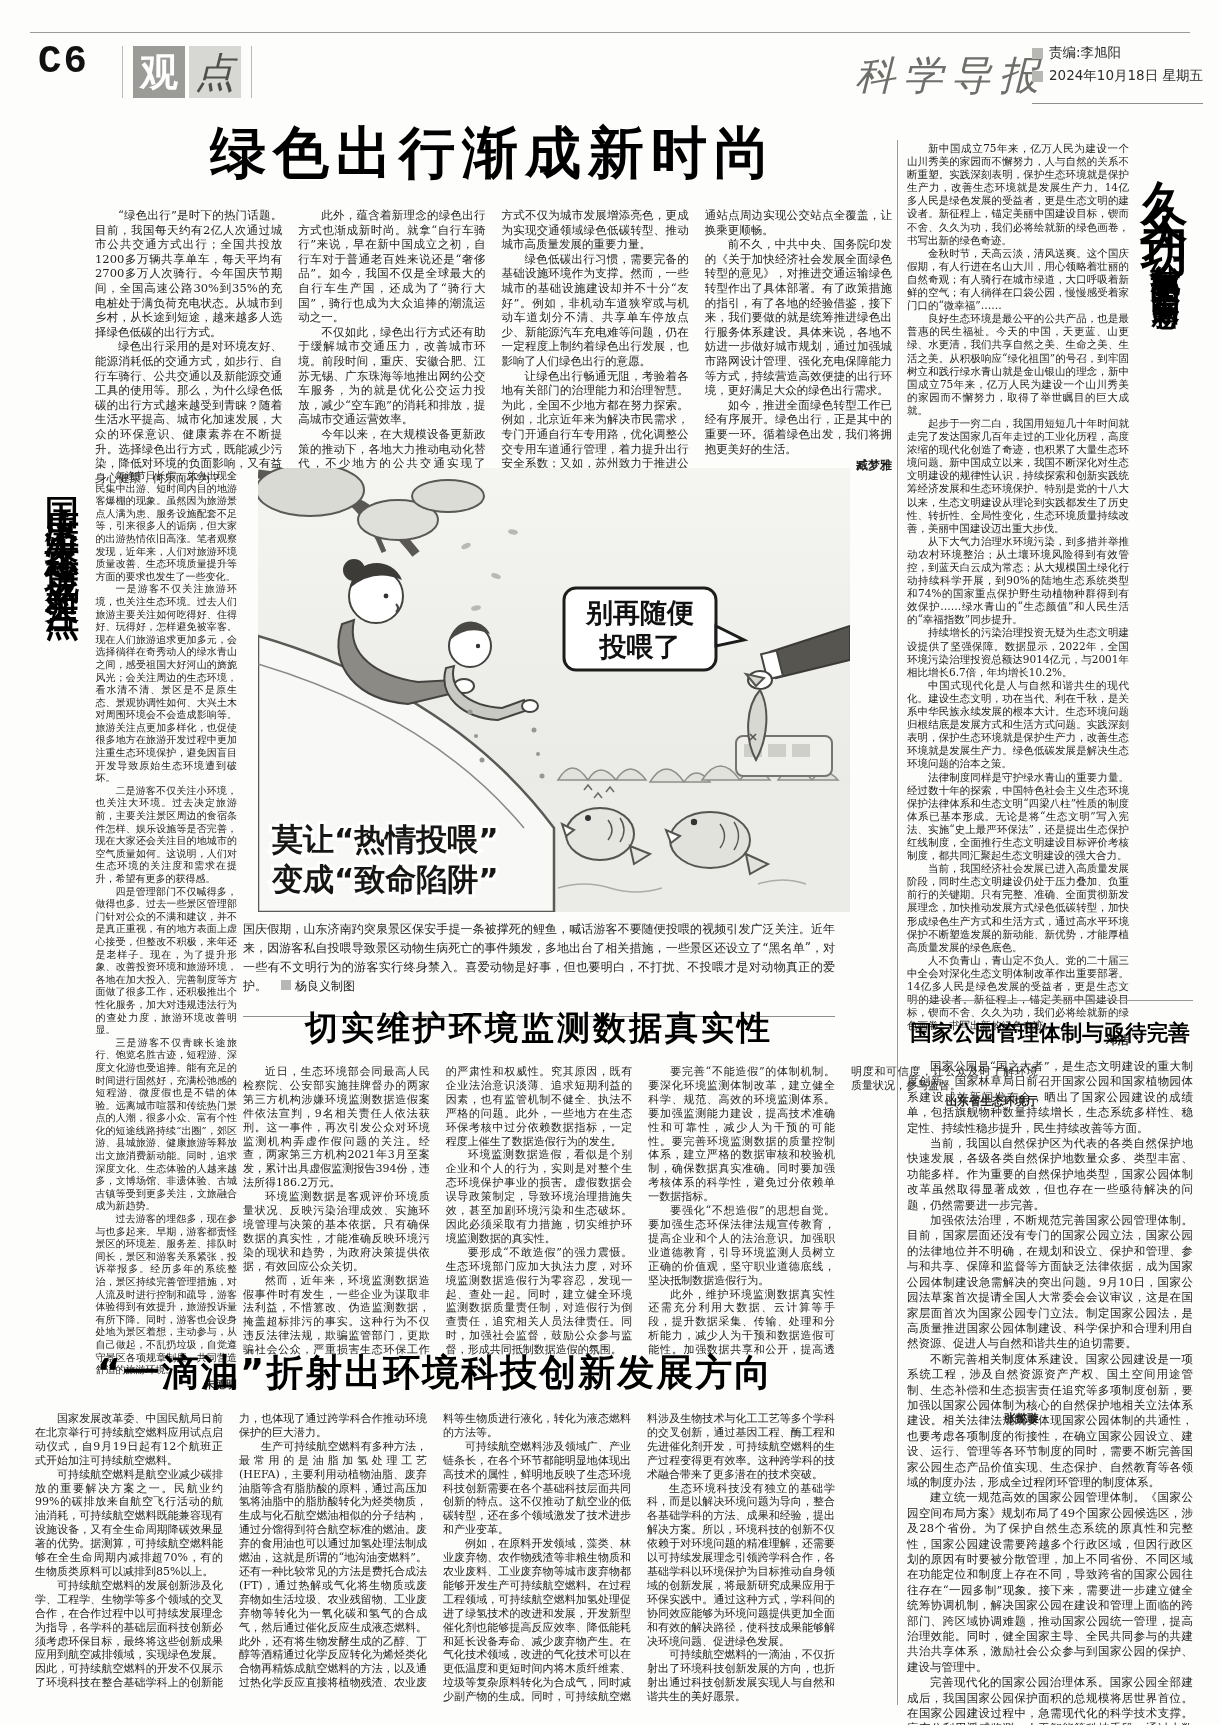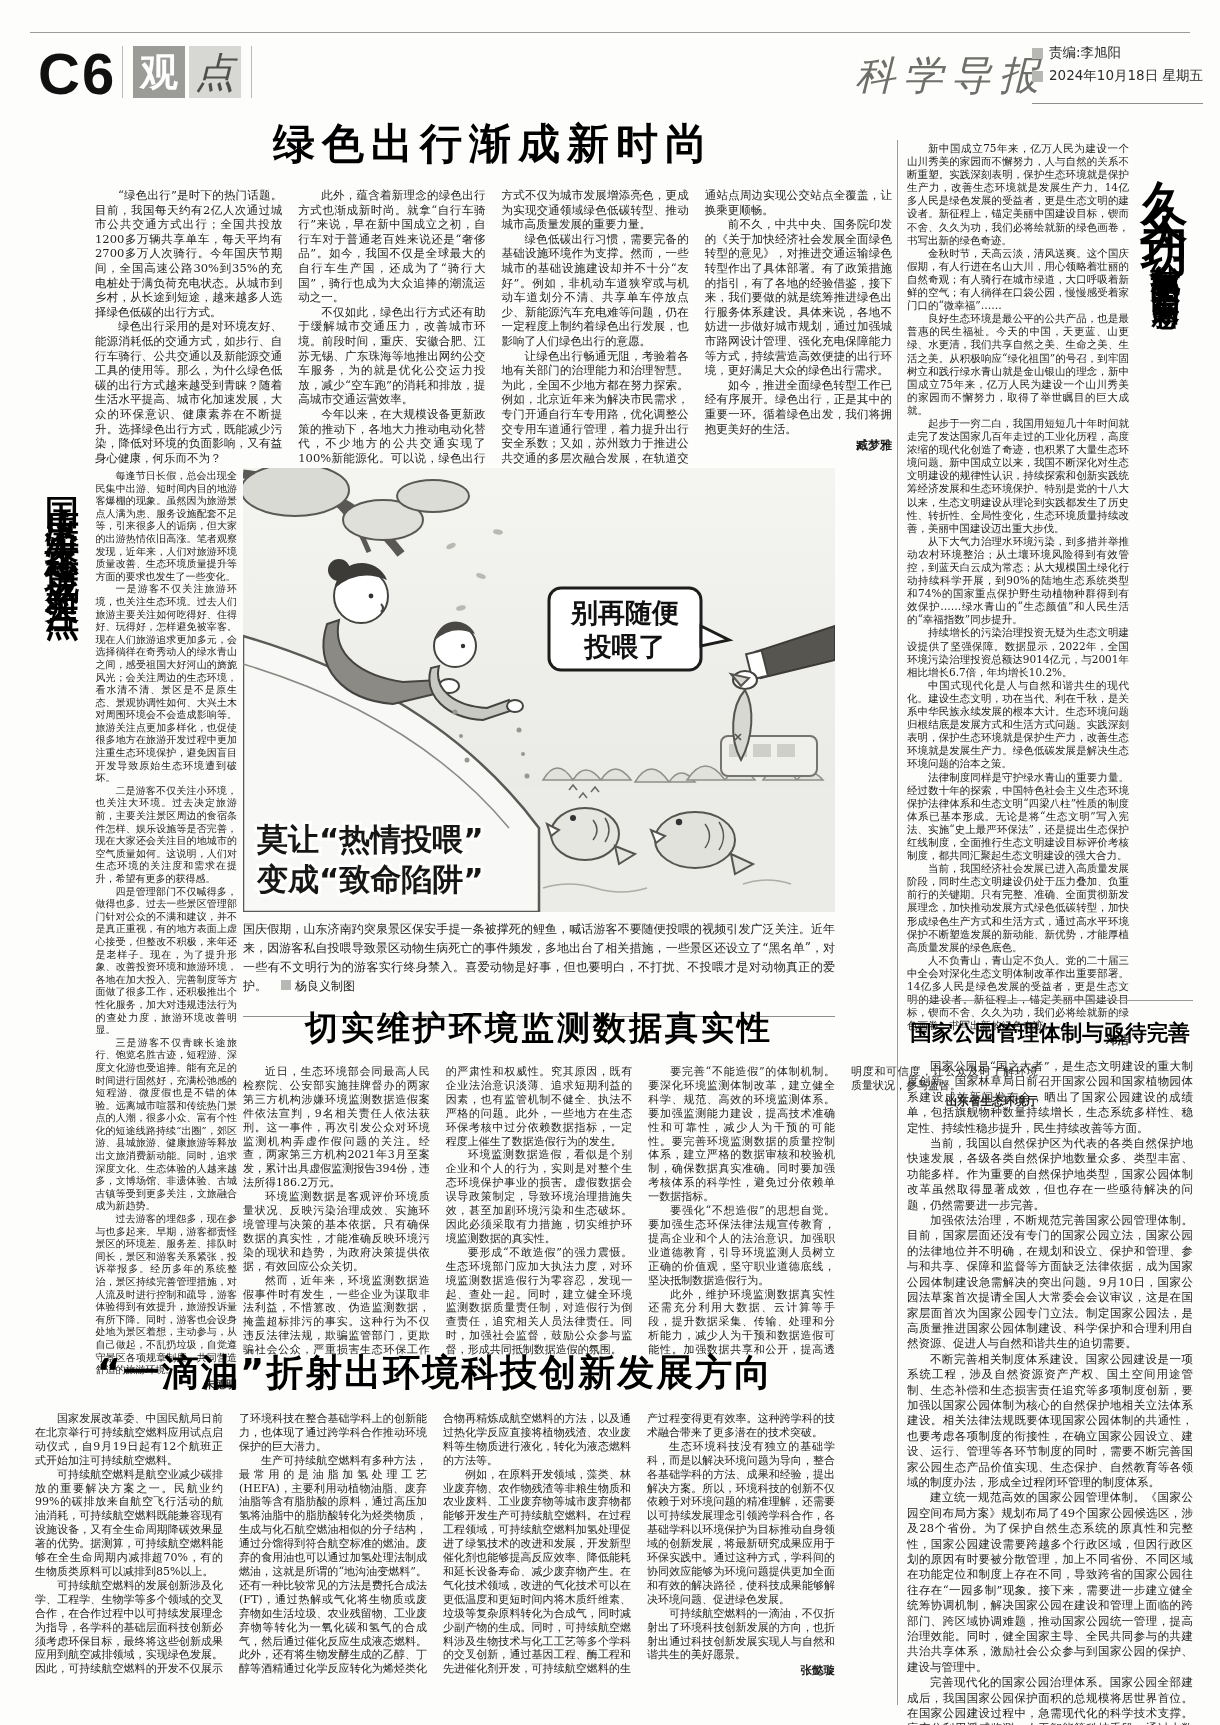--- a/index.html
+++ b/index.html
@@ -1,52 +1,52 @@
 <!DOCTYPE html>
 <html><head>
 <meta charset="utf-8">
 <style>
   html,body{margin:0;padding:0;background:#e8e8e6;}
   .page{position:relative;width:1220px;height:1725px;margin:0 auto;background:#fdfdfb;
         font-family:"DejaVu Serif",serif;color:#1d1d1b;overflow:hidden;}
   .hairline{position:absolute;background:#9a9a96;}
   
-  .page-no{position:absolute;left:38px;top:40px;font-family:Liberation Sans, sans-serif;
-           font-weight:bold;font-size:58px;letter-spacing:2px;color:#111;}
+  .page-no{position:absolute;left:38px;top:40px;font-family:Liberation Mono, monospace;
+           font-weight:bold;font-size:39px;letter-spacing:2px;color:#111;}
   .section-logo{position:absolute;left:122px;top:46px;display:flex;align-items:flex-start;
                 border-left:1px solid #b9b9b5;border-right:1px solid #b9b9b5;padding:0 10px;gap:4px;}
   .logo-box1{width:52px;height:52px;background:#9b9b98;color:#fff;font-family:"DejaVu Sans",sans-serif;
              font-weight:900;font-size:38px;display:flex;align-items:center;justify-content:center;}
   .logo-box2{width:52px;height:52px;background:#d7d7d3;color:#4e4e4a;font-size:40px;
              font-style:italic;font-family:"DejaVu Serif",serif;display:flex;align-items:center;justify-content:center;}
   .masthead{position:absolute;left:855px;top:48px;font-size:40px;font-style:italic;
             letter-spacing:8px;color:#6e6e6a;font-family:"DejaVu Serif",serif;}
   .pub-info{position:absolute;right:17px;top:44px;font-size:13.5px;color:#2b2b29;
             font-family:"DejaVu Sans",sans-serif;border-bottom:1px solid #8e8e8a;padding-bottom:18px;}
   .pub-info .row{display:flex;align-items:center;gap:6px;margin-bottom:5px;}
   .sq{display:inline-block;width:11px;height:11px;background:#b7b7b3;}
   
   .art-title{font-family:"DejaVu Sans",sans-serif;font-weight:900;color:#000;text-align:center;margin:0;}
   .just{text-align:justify;}
   p.para{margin:0;text-indent:2em;}
   .byline{font-family:"DejaVu Sans",sans-serif;font-weight:bold;text-align:right;margin:2px 0 0 0;}
   
   .main-art{position:absolute;left:95px;top:116px;width:797px;}
-  .main-art .art-title{font-size:42px;letter-spacing:7px;margin-bottom:16px;}
+  .main-art .art-title{font-size:56px;letter-spacing:7px;margin-bottom:16px;}
   .main-body{column-count:4;column-gap:16px;font-size:11.5px;line-height:14.6px;height:292px;}
   .main-body .byline{font-size:12px;}
   
   .sidebar{position:absolute;left:35px;top:470px;width:202px;display:flex;gap:10px;}
   .v-title{writing-mode:vertical-rl;text-orientation:upright;font-family:"DejaVu Sans",sans-serif;
            font-weight:900;color:#000;}
   .sidebar .v-title{font-size:34px;letter-spacing:9px;width:52px;}
   .sidebar-body{width:146px;font-size:10px;line-height:12.6px;}
   .sidebar-body .byline{font-size:11px;}
   
-  .cartoon{position:absolute;left:243px;top:468px;width:644px;height:444px;}
+  .cartoon{position:absolute;left:258px;top:468px;width:644px;height:444px;}
   .caption{position:absolute;left:243px;top:920px;width:592px;font-size:12px;line-height:19px;
            border-bottom:1px solid #8e8e8a;padding-bottom:20px;}
   .caption .credit{font-family:"DejaVu Sans",sans-serif;white-space:nowrap;}
   .caption .sq{width:10px;height:10px;margin:0 4px 0 14px;}
   
   .mid-art{position:absolute;left:243px;top:1006px;width:592px;}
   .mid-art .art-title{font-size:33px;letter-spacing:3px;margin-bottom:14px;}
   .mid-body{column-count:3;column-gap:16px;font-size:11px;line-height:13.9px;height:296px;}
   .mid-body .byline{font-size:11.5px;}
   
@@ -266,20 +266,21 @@
     </div>
   </div>
 
   <div class="bot-art">
     <h2 class="art-title">“一滴油”折射出环境科技创新发展方向</h2>
     <div class="bot-body just">
       <p class="para">国家发展改革委、中国民航局日前在北京举行可持续航空燃料应用试点启动仪式，自9月19日起有12个航班正式开始加注可持续航空燃料。</p>
       <p class="para">可持续航空燃料是航空业减少碳排放的重要解决方案之一。民航业约99%的碳排放来自航空飞行活动的航油消耗，可持续航空燃料既能兼容现有设施设备，又有全生命周期降碳效果显著的优势。据测算，可持续航空燃料能够在全生命周期内减排超70%，有的生物质类原料可以减排到85%以上。</p>
       <p class="para">可持续航空燃料的发展创新涉及化学、工程学、生物学等多个领域的交叉合作，在合作过程中以可持续发展理念为指导，各学科的基础层面科技创新必须考虑环保目标，最终将这些创新成果应用到航空减排领域，实现绿色发展。因此，可持续航空燃料的开发不仅展示了环境科技在整合基础学科上的创新能力，也体现了通过跨学科合作推动环境保护的巨大潜力。</p>
       <p class="para">生产可持续航空燃料有多种方法，最常用的是油脂加氢处理工艺(HEFA)，主要利用动植物油脂、废弃油脂等含有脂肪酸的原料，通过高压加氢将油脂中的脂肪酸转化为烃类物质，生成与化石航空燃油相似的分子结构，通过分馏得到符合航空标准的燃油。废弃的食用油也可以通过加氢处理法制成燃油，这就是所谓的“地沟油变燃料”。还有一种比较常见的方法是费托合成法(FT)，通过热解或气化将生物质或废弃物如生活垃圾、农业残留物、工业废弃物等转化为一氧化碳和氢气的合成气，然后通过催化反应生成液态燃料。此外，还有将生物发酵生成的乙醇、丁醇等酒精通过化学反应转化为烯烃类化合物再精炼成航空燃料的方法，以及通过热化学反应直接将植物残渣、农业废料等生物质进行液化，转化为液态燃料的方法等。</p>
+      <p class="para">可持续航空燃料涉及领域广、产业链条长，在各个环节都能明显地体现出高技术的属性，鲜明地反映了生态环境科技创新需要在各个基础科技层面共同创新的特点。这不仅推动了航空业的低碳转型，还在多个领域激发了技术进步和产业变革。</p>
       <p class="para">例如，在原料开发领域，藻类、林业废弃物、农作物残渣等非粮生物质和农业废料、工业废弃物等城市废弃物都能够开发生产可持续航空燃料。在过程工程领域，可持续航空燃料加氢处理促进了绿氢技术的改进和发展，开发新型催化剂也能够提高反应效率、降低能耗和延长设备寿命、减少废弃物产生。在气化技术领域，改进的气化技术可以在更低温度和更短时间内将木质纤维素、垃圾等复杂原料转化为合成气，同时减少副产物的生成。同时，可持续航空燃料涉及生物技术与化工工艺等多个学科的交叉创新，通过基因工程、酶工程和先进催化剂开发，可持续航空燃料的生产过程变得更有效率。这种跨学科的技术融合带来了更多潜在的技术突破。</p>
       <p class="para">生态环境科技没有独立的基础学科，而是以解决环境问题为导向，整合各基础学科的方法、成果和经验，提出解决方案。所以，环境科技的创新不仅依赖于对环境问题的精准理解，还需要以可持续发展理念引领跨学科合作，各基础学科以环境保护为目标推动自身领域的创新发展，将最新研究成果应用于环保实践中。通过这种方式，学科间的协同效应能够为环境问题提供更加全面和有效的解决路径，使科技成果能够解决环境问题、促进绿色发展。</p>
       <p class="para">可持续航空燃料的一滴油，不仅折射出了环境科技创新发展的方向，也折射出通过科技创新发展实现人与自然和谐共生的美好愿景。</p>
       <p class="byline">张懿璇</p>
     </div>
   </div>
 
   <div class="hairline v-rule"></div>
 
   <div class="right-art">

